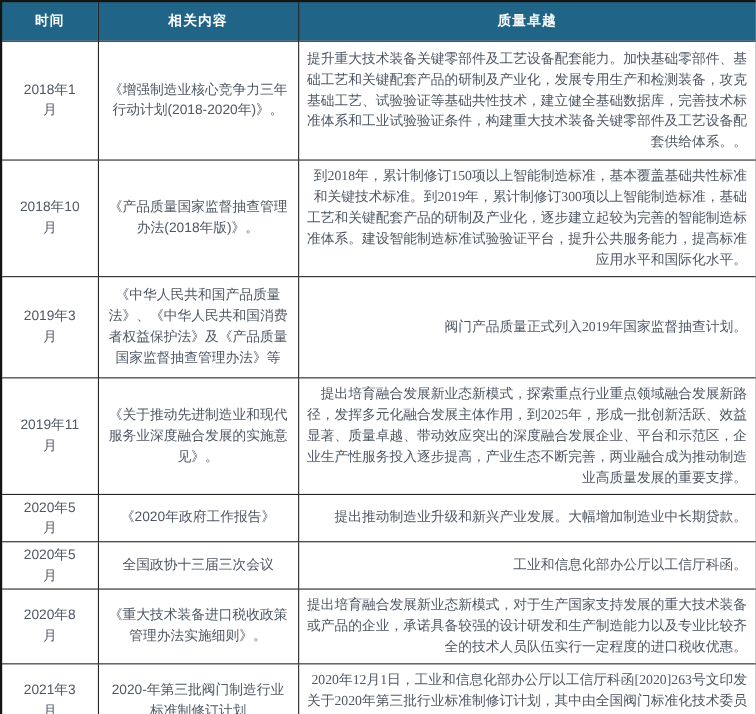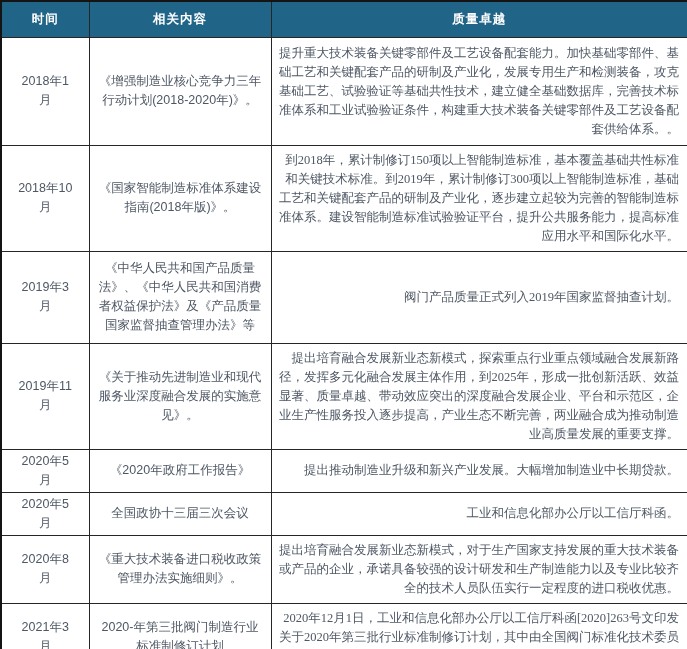--- a/index.html
+++ b/index.html
@@ -92,21 +92,21 @@
     </thead>
     <tbody>
 
     <tr>
           <td class="col-time">2018年1月</td>
           <td class="col-name">《增强制造业核心竞争力三年行动计划(2018-2020年)》。</td>
           <td class="col-content">提升重大技术装备关键零部件及工艺设备配套能力。加快基础零部件、基础工艺和关键配套产品的研制及产业化，发展专用生产和检测装备，攻克基础工艺、试验验证等基础共性技术，建立健全基础数据库，完善技术标准体系和工业试验验证条件，构建重大技术装备关键零部件及工艺设备配套供给体系。。</td>
         </tr>
         <tr>
           <td class="col-time">2018年10月</td>
-          <td class="col-name">《国家智能制造标准体系建设指南(2018年版)》。</td>
+          <td class="col-name">《产品质量国家监督抽查管理办法(2018年版)》。</td>
           <td class="col-content">到2018年，累计制修订150项以上智能制造标准，基本覆盖基础共性标准和关键技术标准。到2019年，累计制修订300项以上智能制造标准，基础工艺和关键配套产品的研制及产业化，逐步建立起较为完善的智能制造标准体系。建设智能制造标准试验验证平台，提升公共服务能力，提高标准应用水平和国际化水平。</td>
         </tr>
         <tr>
           <td class="col-time">2019年3月</td>
           <td class="col-name">《中华人民共和国产品质量法》、《中华人民共和国消费者权益保护法》及《产品质量国家监督抽查管理办法》等</td>
           <td class="col-content">阀门产品质量正式列入2019年国家监督抽查计划。</td>
         </tr>
         <tr>
           <td class="col-time">2019年11月</td>
           <td class="col-name">《关于推动先进制造业和现代服务业深度融合发展的实施意见》。</td>

